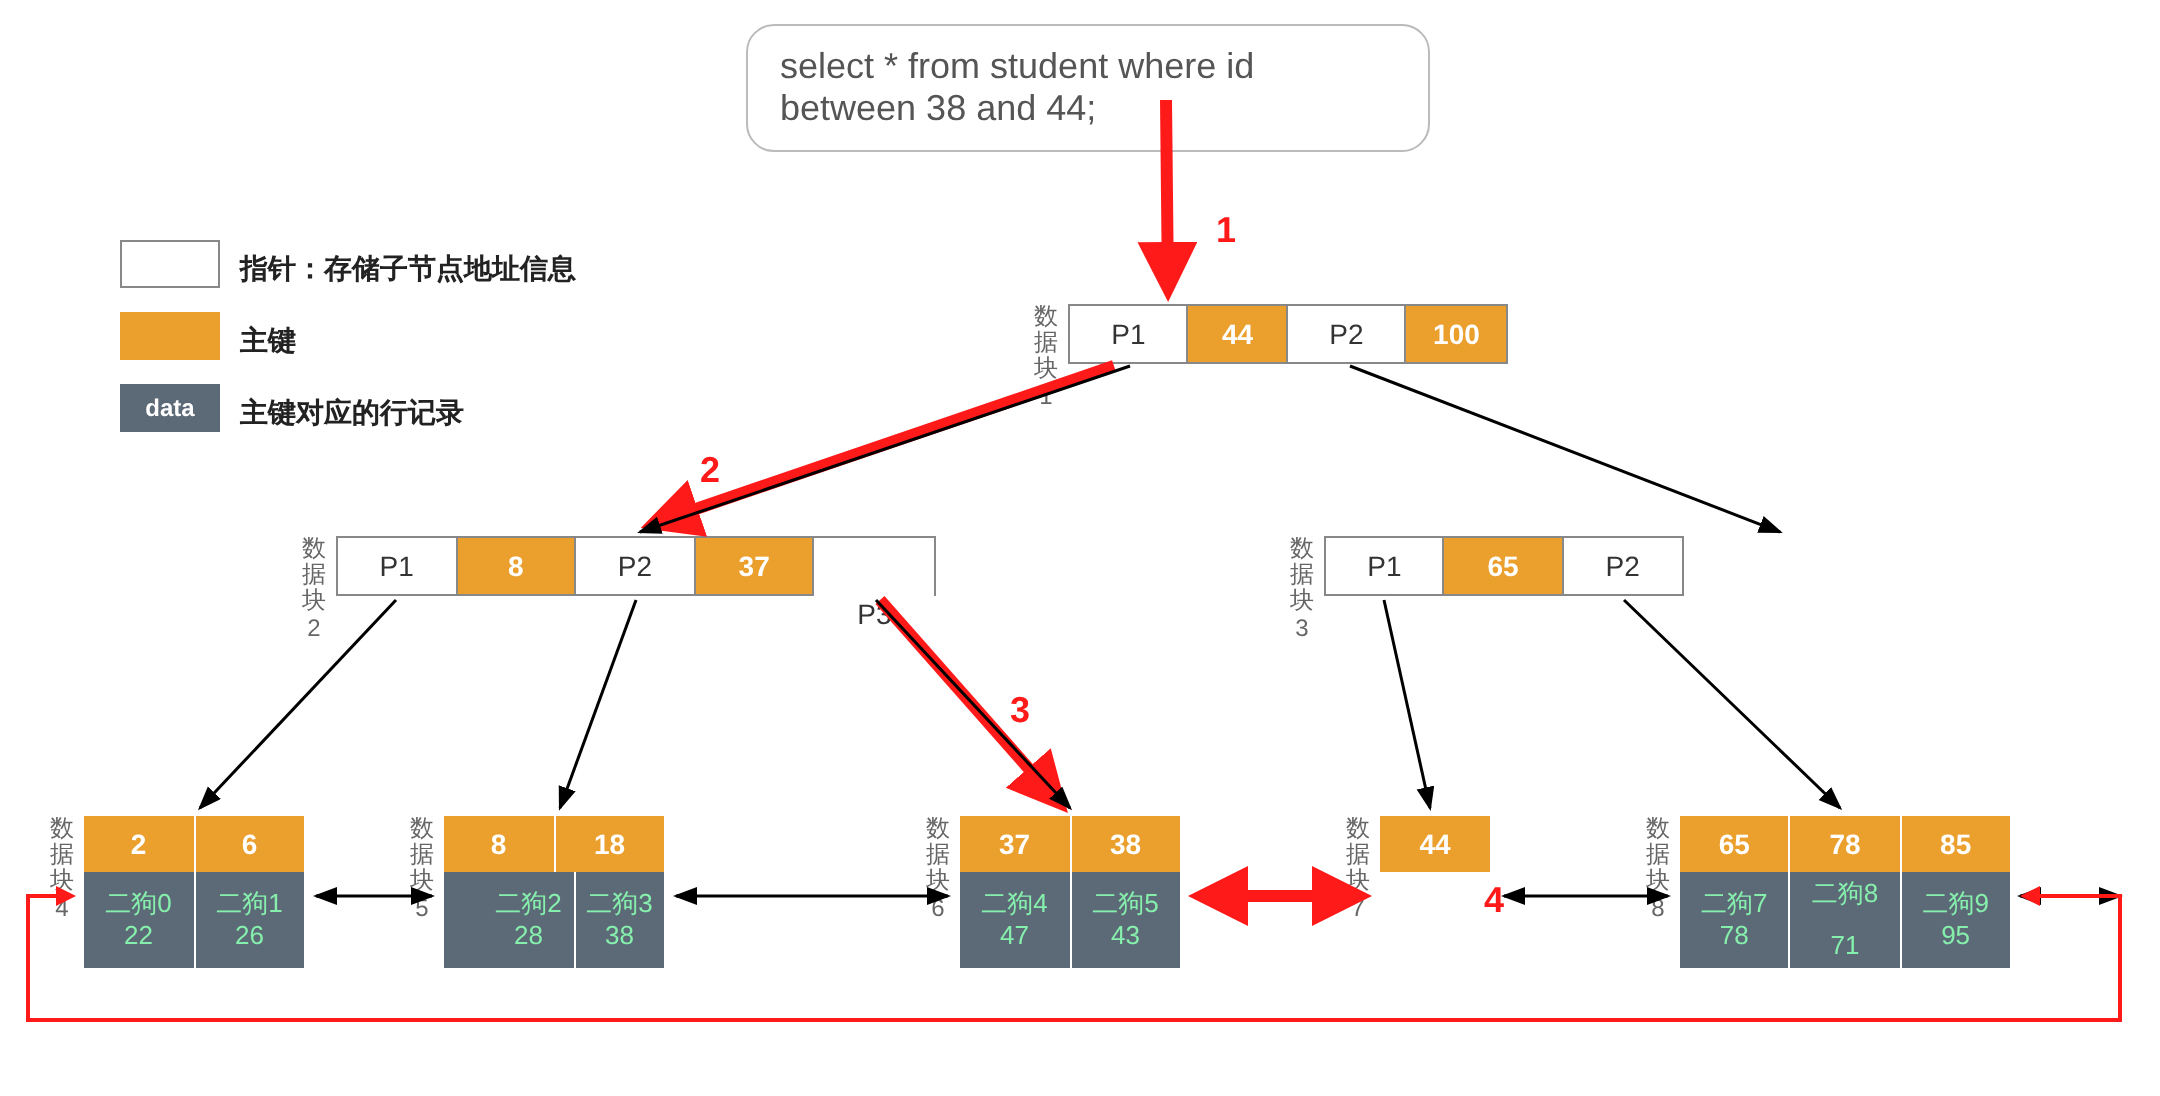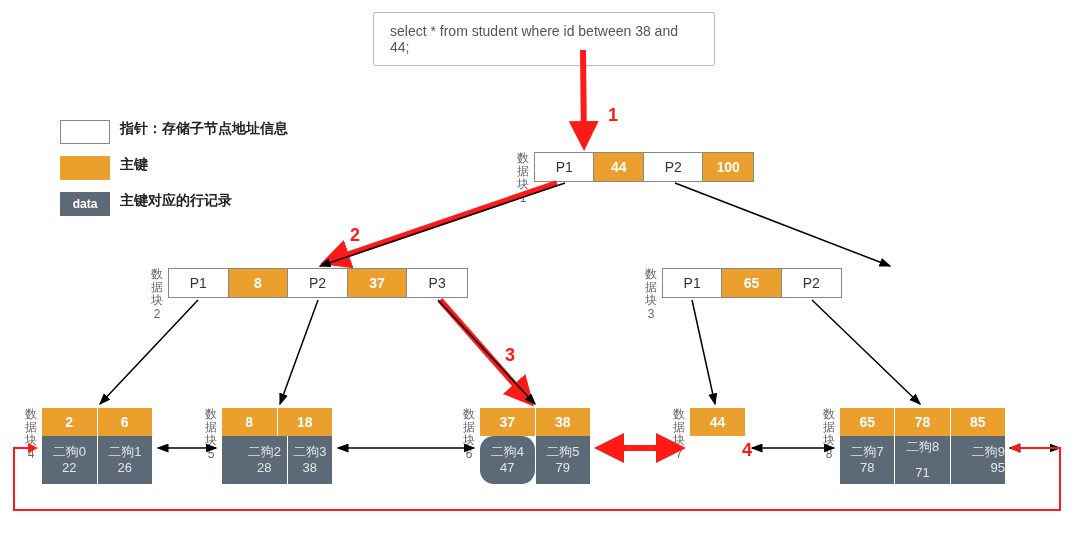--- a/index.html
+++ b/index.html
@@ -1,35 +1,35 @@
 <!DOCTYPE html>
 <html><head>
 <meta charset="utf-8">
 <style>
   html,body{margin:0;padding:0;background:#fff;font-family:"Microsoft YaHei","PingFang SC",Arial,sans-serif;}
   .canvas{position:relative;width:1080px;height:548px;}
   .box{position:absolute;box-sizing:border-box;}
-  .sql{border:1px solid #bbb;border-radius:2px;background:#fff;padding:10px 16px;font-size:14px;color:#555;}
-  .legend-item{display:flex;align-items:flex-start;font-size:14px;color:#222;font-weight:bold;gap:10px;}
+  .sql{border:1px solid #bbb;border-radius:14px;background:#fff;padding:10px 16px;font-size:18px;color:#555;}
+  .legend-item{display:flex;align-items:flex-end;font-size:14px;color:#222;font-weight:bold;gap:10px;}
   .legend-box{width:50px;height:24px;border:1.5px solid #888;box-sizing:border-box;}
   .legend-key{background:#eb9f2d;border-color:#eb9f2d;}
   .legend-data{background:#5c6a78;border-color:#5c6a78;color:#ffffff;font-size:12px;display:flex;align-items:center;justify-content:center;}
   .v-label{position:absolute;font-size:12px;color:#666;line-height:1.1;width:14px;text-align:center;}
   .v-label span{display:block;}
   .node{position:absolute;display:flex;border:1px solid #888;box-sizing:border-box;}
   .cell{display:flex;align-items:center;justify-content:center;font-size:14px;height:100%;box-sizing:border-box;}
   .ptr{background:#fff;color:#333;border-right:1px solid #888;}
   .key{background:#eb9f2d;color:#fff;border-right:1px solid #888;font-weight:bold;}
   .cell:last-child{border-right:none;}
   .leaf{position:absolute;}
   .leaf-top{display:flex;}
   .leaf-top .lcell{background:#eb9f2d;color:#fff;border-right:1px solid #fff;height:28px;display:flex;align-items:center;justify-content:center;font-size:14px;font-weight:bold;}
   .leaf-top .lcell:last-child{border-right:none;}
   .leaf-bot{display:flex;}
-  .leaf-bot .dcell{background:#5c6a78;color:#e5e5e5;border-right:1px solid #fff;height:48px;display:flex;flex-direction:column;align-items:center;justify-content:center;font-size:13px;line-height:1.2;}
+  .leaf-bot .dcell{background:#5c6a78;color:#86efac;border-right:1px solid #fff;height:48px;display:flex;flex-direction:column;align-items:center;justify-content:center;font-size:13px;line-height:1.2;}
   .leaf-bot .dcell:last-child{border-right:none;}
   .step{position:absolute;color:#ff1a1a;font-size:18px;font-weight:bold;}
   svg.arrows{position:absolute;left:0;top:0;width:1080px;height:548px;pointer-events:none;}
 </style>
 </head>
 <body>
 
 <div class="canvas">
 
   <div class="box sql" style="left:373px;top:12px;width:342px;">
@@ -73,21 +73,21 @@
       <span>数</span>
       <span>据</span>
       <span>块</span>
       <span>2</span>
     </div>
   <div class="node" style="left:168px;top:268px;width:300px;height:30px;">
     <div class="cell ptr" style="width:60px;">P1</div>
     <div class="cell key" style="width:60px;">8</div>
     <div class="cell ptr" style="width:60px;">P2</div>
     <div class="cell key" style="width:60px;">37</div>
-    <div class="cell ptr" style="width:60px;">P3</div>
+    <div class="cell ptr" style="width:60px;margin-top:24px;">P3</div>
   </div>
 
   <div class="v-label" style="left:644px;top:268px;">
       <span>数</span>
       <span>据</span>
       <span>块</span>
       <span>3</span>
     </div>
   <div class="node" style="left:662px;top:268px;width:180px;height:30px;">
     <div class="cell ptr" style="width:60px;">P1</div>
@@ -146,27 +146,27 @@
       <span>据</span>
       <span>块</span>
       <span>6</span>
     </div>
   <div class="leaf" style="left:480px;top:408px;width:110px;">
     <div class="leaf-top">
         <div class="lcell" style="width:55px;">37</div>
         <div class="lcell" style="width:55px;">38</div>
       </div>
     <div class="leaf-bot">
-      <div class="dcell" style="width:55px;border-radius:14px;">
+      <div class="dcell" style="width:55px;">
           <span>二狗4</span>
           <span>47</span>
         </div>
       <div class="dcell" style="width:55px;">
           <span>二狗5</span>
-          <span>79</span>
+          <span>43</span>
         </div>
     </div>
   </div>
 
   <div class="v-label" style="left:672px;top:408px;">
       <span>数</span>
       <span>据</span>
       <span>块</span>
       <span>7</span>
     </div>
@@ -190,21 +190,21 @@
       </div>
     <div class="leaf-bot">
       <div class="dcell" style="width:55px;">
           <span>二狗7</span>
           <span>78</span>
         </div>
       <div class="dcell" style="width:55px;gap:10px;">
           <span>二狗8</span>
           <span>71</span>
         </div>
-      <div class="dcell" style="width:55px;align-items:flex-end;">
+      <div class="dcell" style="width:55px;">
           <span>二狗9</span>
           <span>95</span>
         </div>
     </div>
   </div>
 
   <svg class="arrows">
     <defs>
       <marker id="ar-blk" markerWidth="10" markerHeight="10" refX="7" refY="3" orient="auto" markerUnits="strokeWidth">
         <path d="M0,0 L8,3 L0,6 Z" fill="#000"></path>

